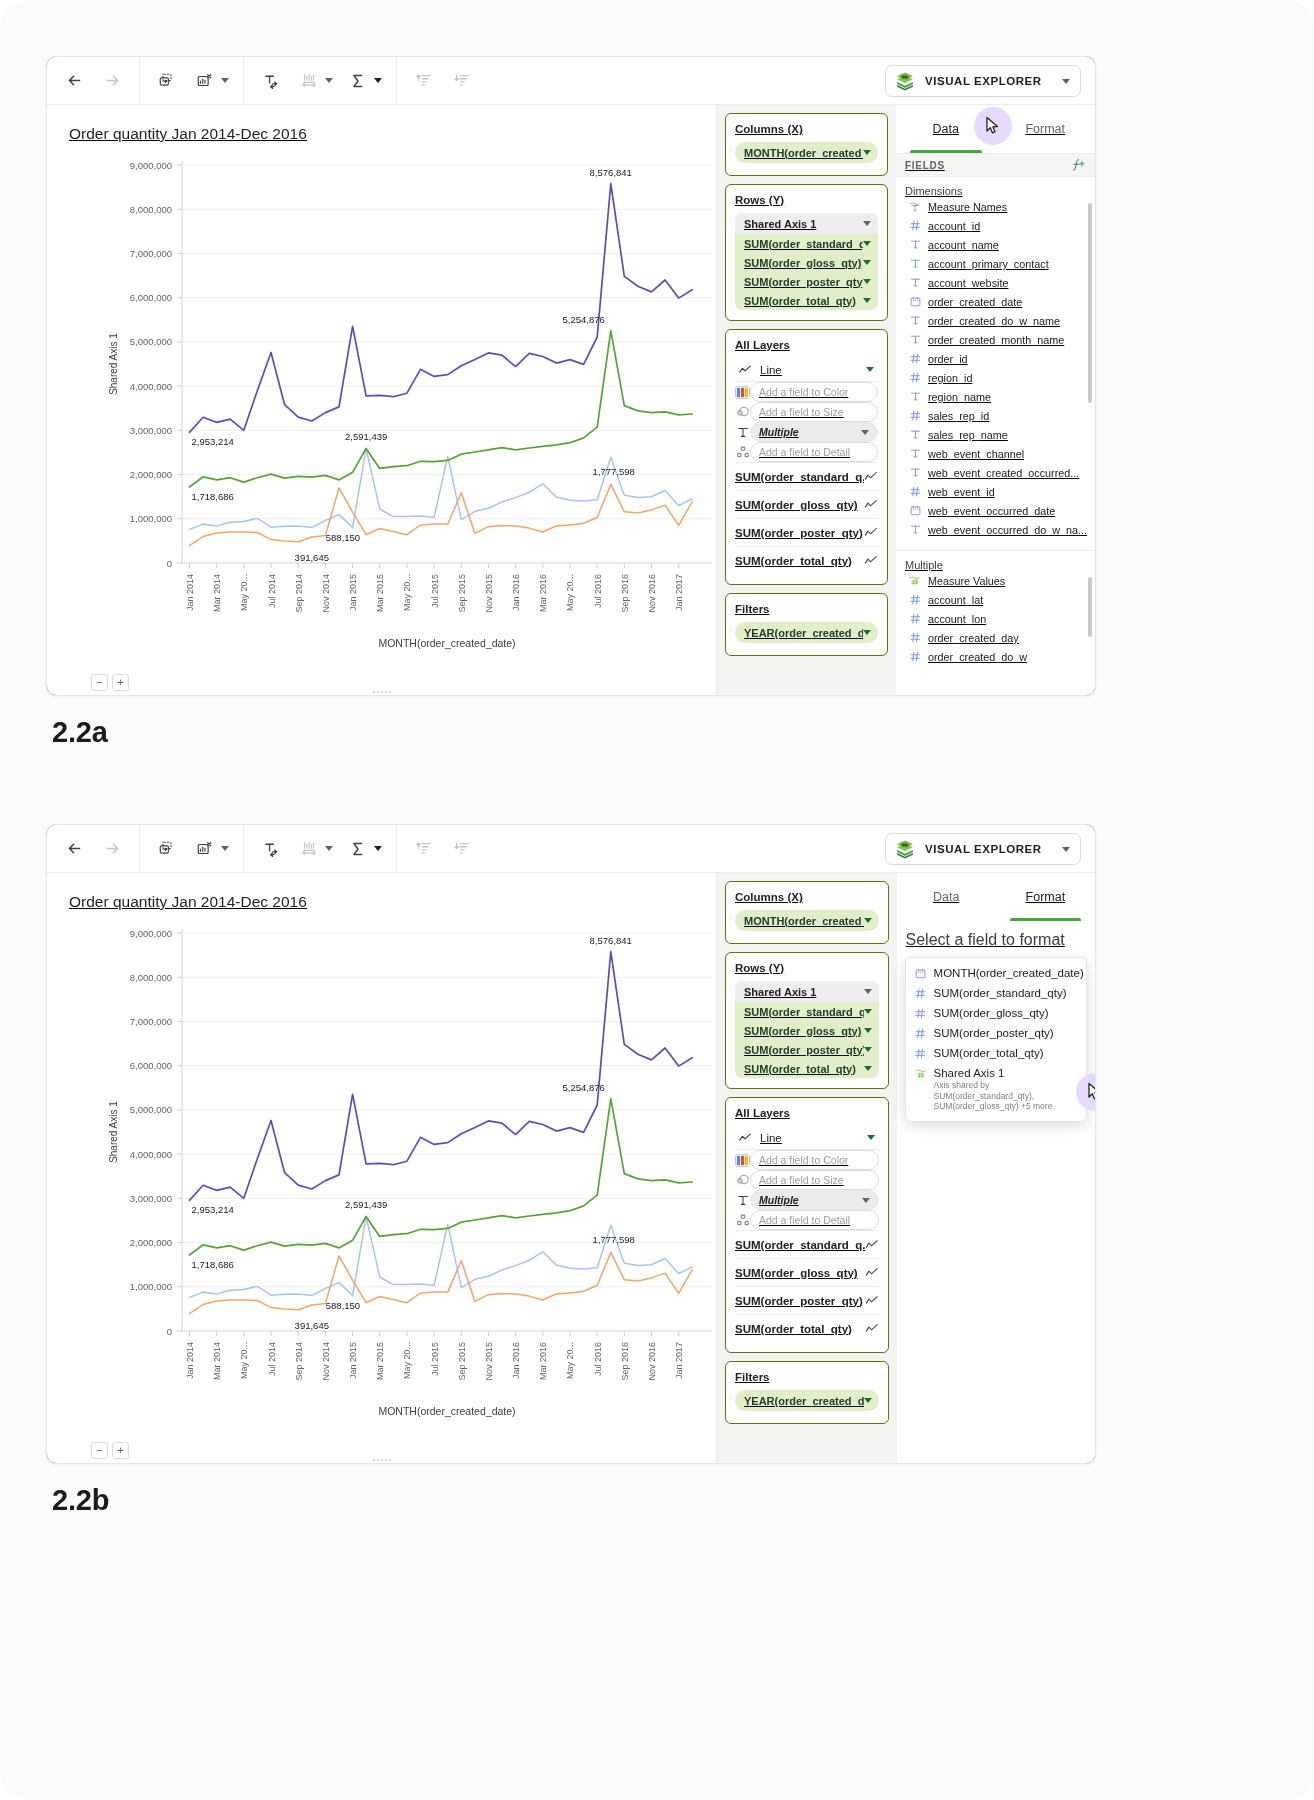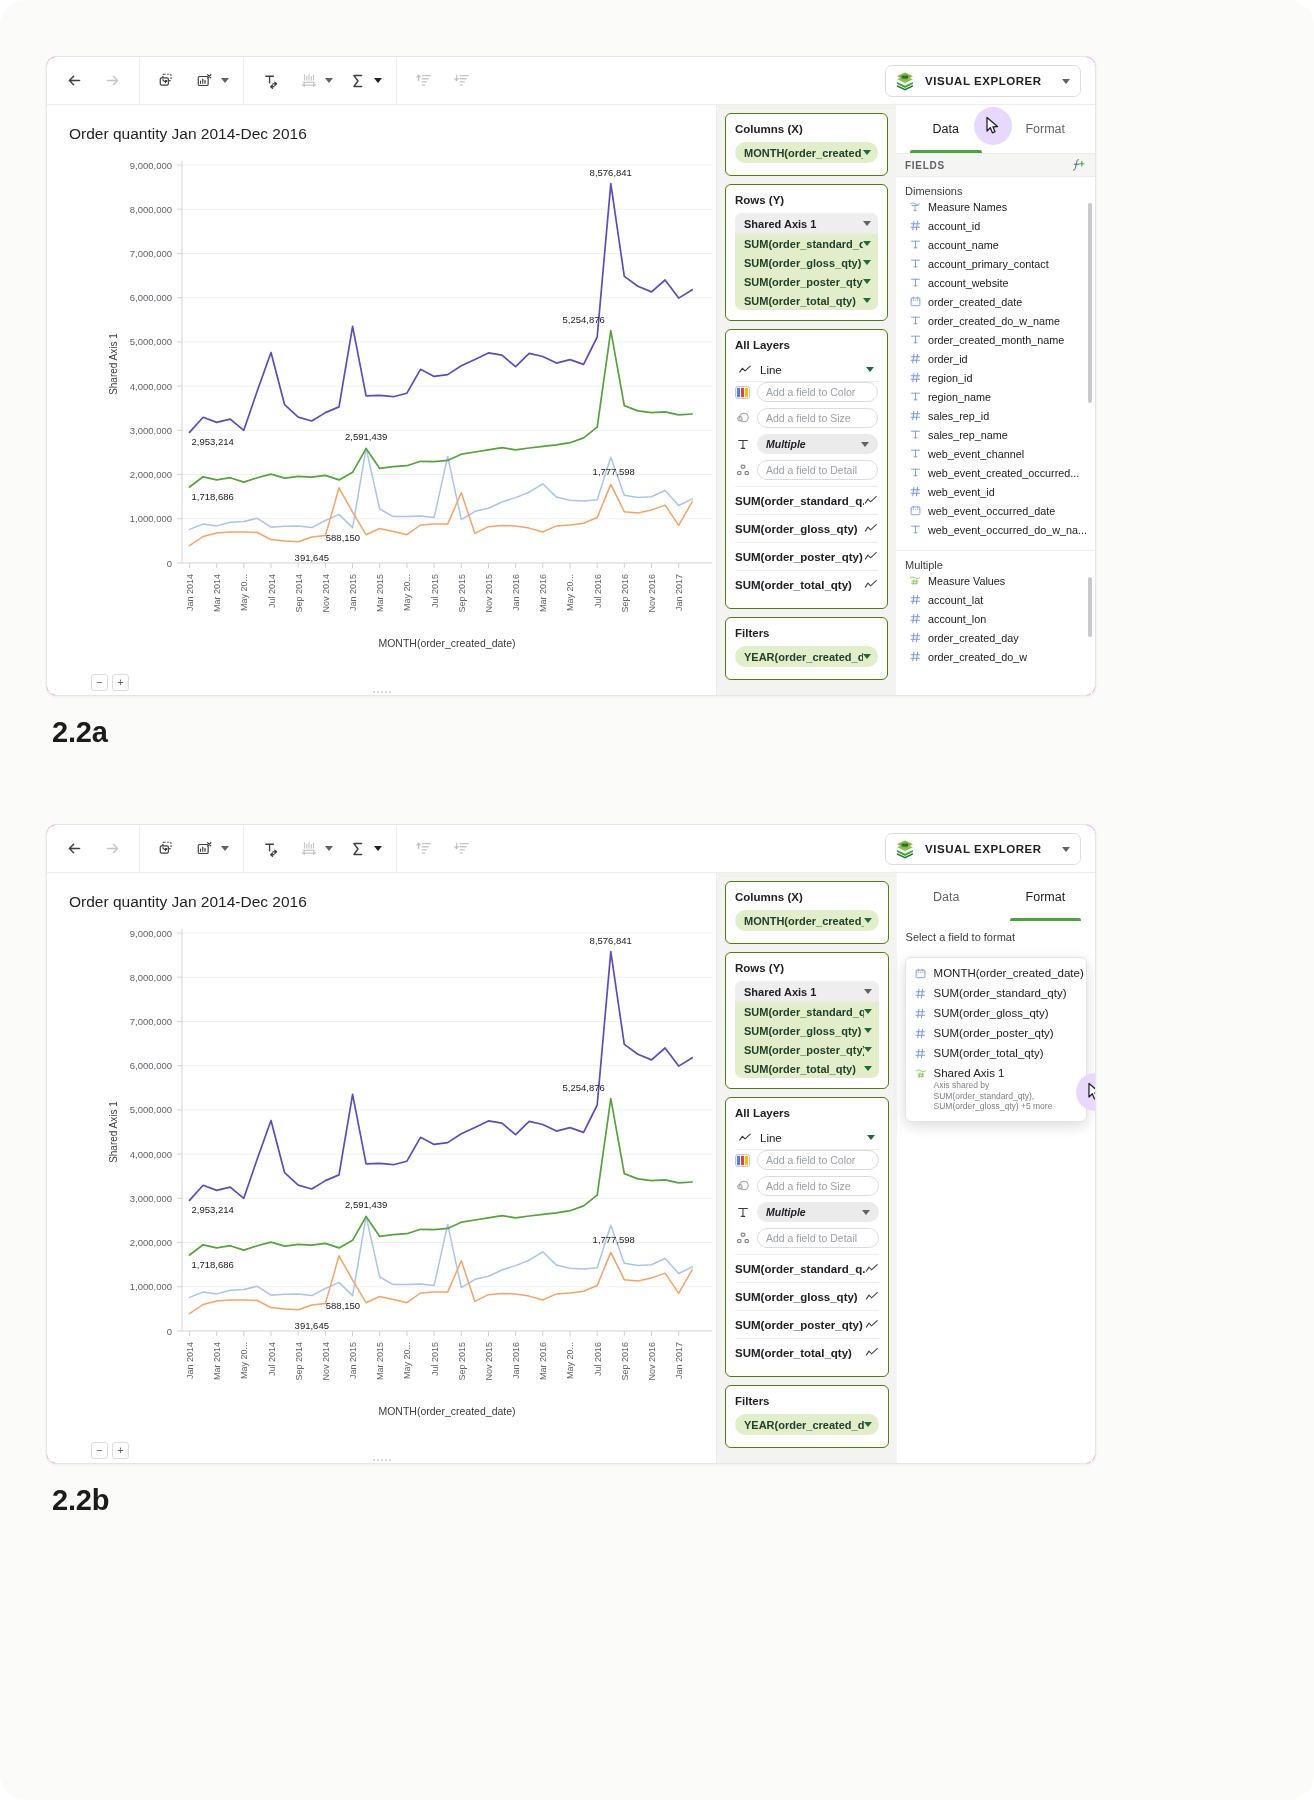--- a/index.html
+++ b/index.html
@@ -20,20 +20,21 @@
 
   
   .app {
     position:absolute;
     width:1050px;
     background:#d946ef;
     border:1px solid #e6e6e6;
     border-radius:10px;
     overflow:hidden;
     box-shadow:0 1px 3px rgba(0,0,0,.06);
+    text-decoration:underline;
   }
   .app-a { left:46px; top:56px; height:640px; }
   .app-b { left:46px; top:824px; height:640px; }
 
   
   .toolbar {
     height:48px;
     display:flex; align-items:center;
     border-bottom:1px solid #ececec;
     background:#fff;
@@ -184,22 +185,21 @@
     height:24px;
     border-bottom:1px solid #ececec;
     display:flex;align-items:center;gap:8px;
     padding:0 4px 0 2px;
     font-size:11.5px;color:#202124;
     cursor:pointer;
     margin-bottom:0;
   }
   .layer-sel .lbl{flex:1;}
   .enc-row {
-    display:flex;align-items:center;gap:7px;
-    margin-bottom:6px;
+    display:flex;align-items:center;
   }
   .enc-ico{width:15px;height:15px;display:flex;align-items:center;justify-content:center;flex:0 0 15px;}
   .enc-field{
     flex:1;height:20px;
     border:1px solid #dadce0;border-radius:11px;
     display:flex;align-items:center;padding:0 8px;
     font-size:10.5px;color:#9aa0a6;
     cursor:pointer;
   }
   .enc-field.filled{
@@ -253,21 +253,21 @@
     cursor:pointer;white-space:nowrap;overflow:hidden;
   }
   .frow .fi{width:12px;flex:0 0 12px;display:flex;justify-content:center;color:#7b9ae0;}
   .scroll-t{
     position:absolute;right:3px;width:4px;border-radius:2px;background:#c9cacb;
   }
   .sec-div{height:1px;background:#ececec;margin:7px 0 0 0;}
 
   
   .fmt-body{ padding:10px 9px 0 9px; }
-  .fmt-label{font-size:11px;color:#3c4043;margin-bottom:18px;}
+  .fmt-label{font-size:16px;color:#3c4043;margin-bottom:18px;}
   .fmt-select{
     height:24px;border:1px solid #8ab4f8;border-radius:4px;
     display:flex;align-items:center;padding:0 7px;
     font-size:11.5px;color:#202124;cursor:pointer;
   }
   .fmt-select span{flex:1;}
   .dropdown{
     position:absolute;left:8px;right:8px;top:84px;
     background:#fff;border:1px solid #e2e2e2;border-radius:6px;
     box-shadow:0 4px 14px rgba(0,0,0,.14);

